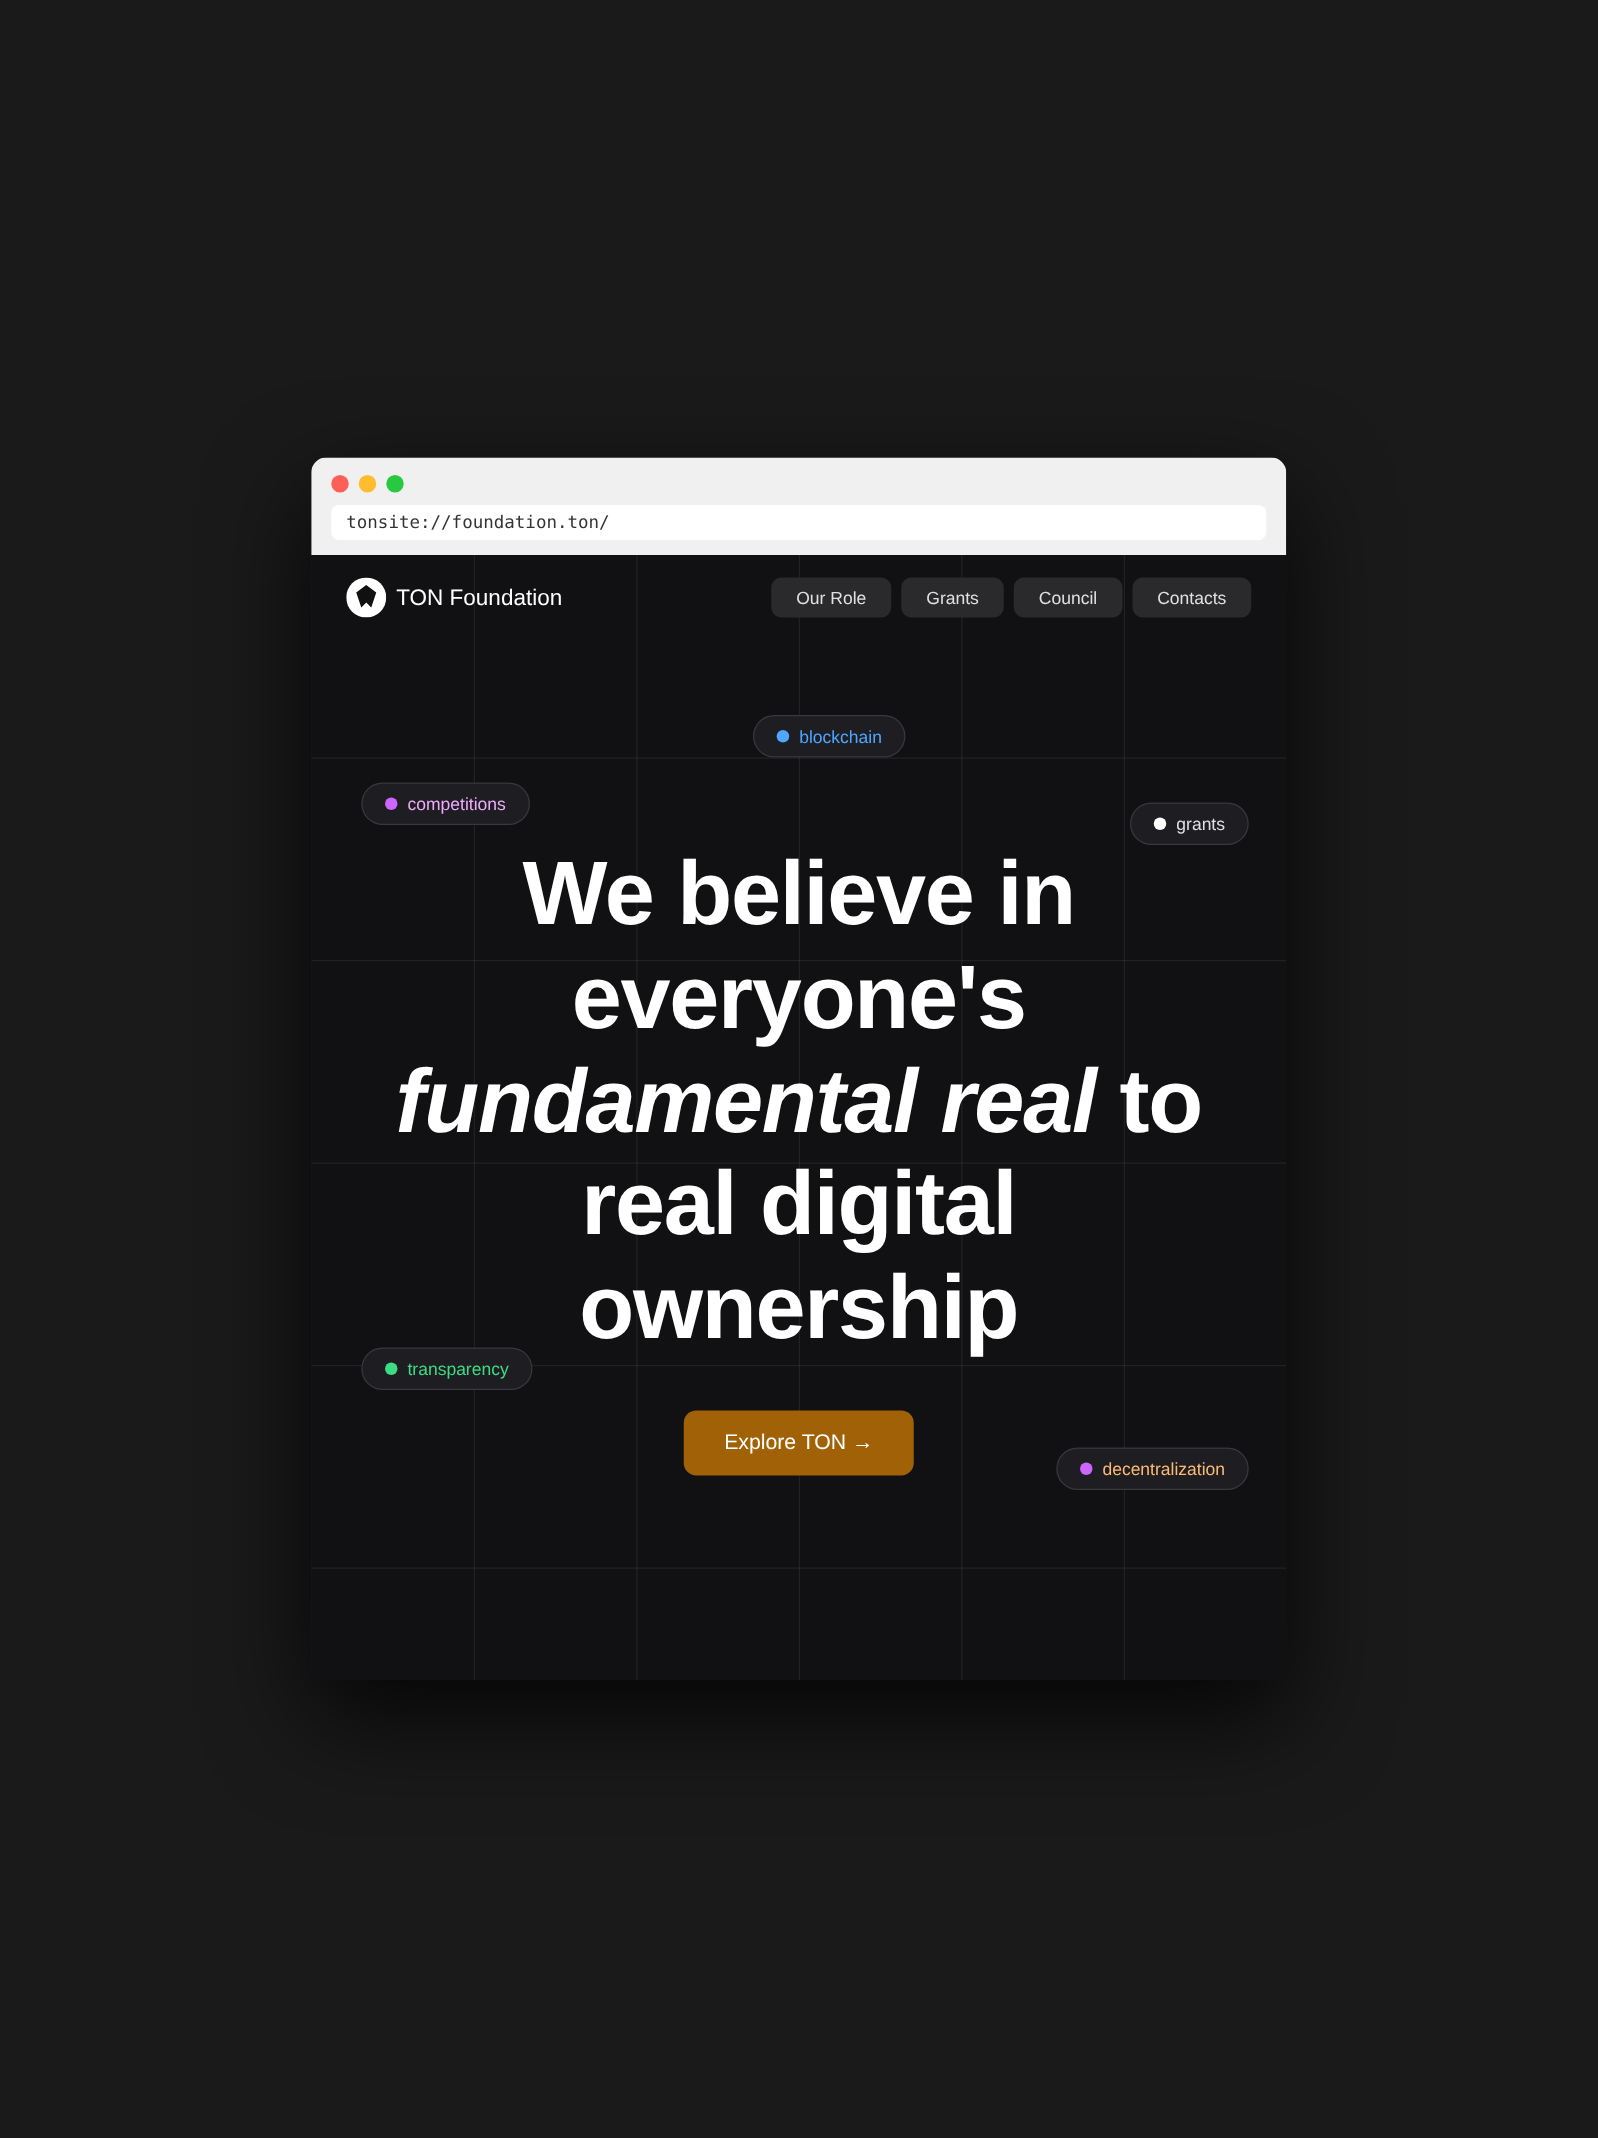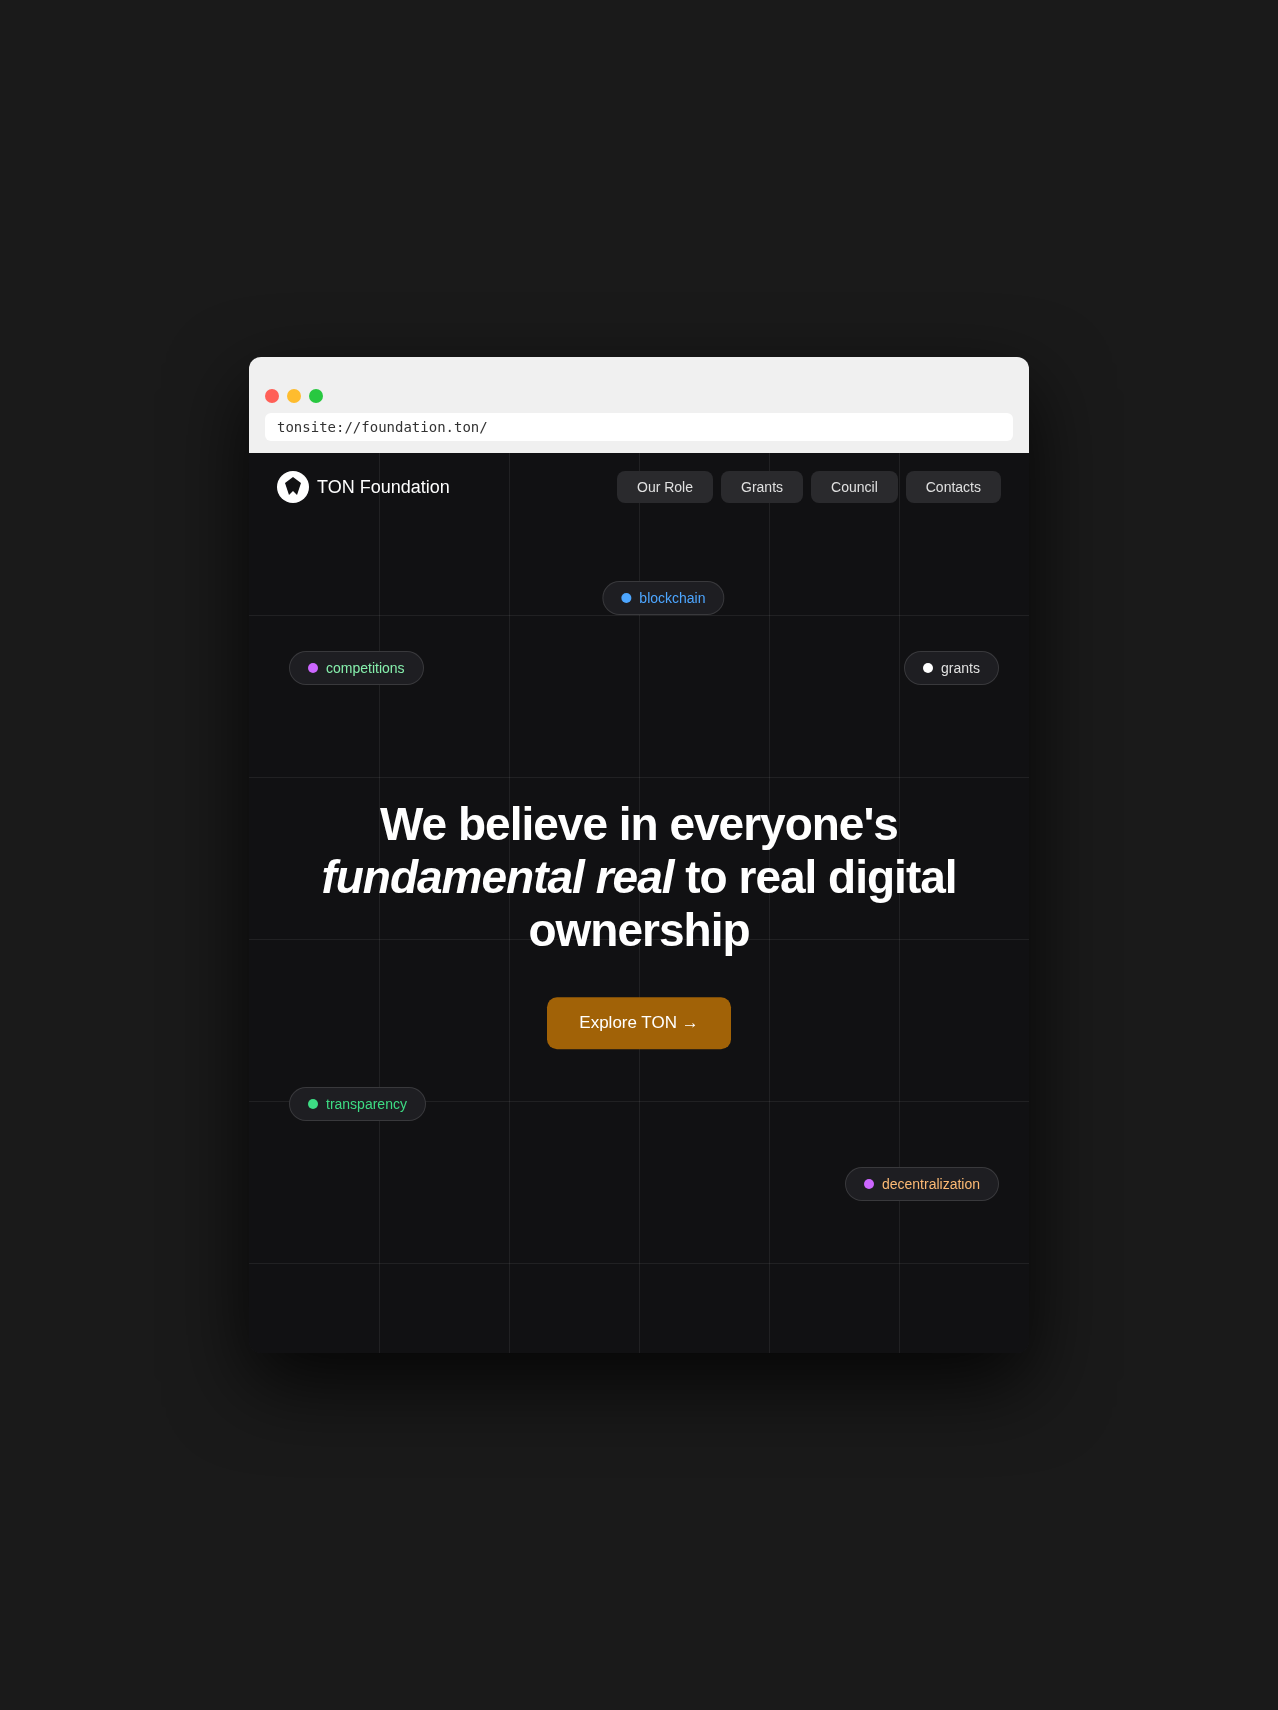--- a/index.html
+++ b/index.html
@@ -20,21 +20,21 @@
     .browser-window {
       width: 780px;
       border-radius: 12px;
       overflow: hidden;
       box-shadow: 0 30px 80px rgba(0,0,0,0.8);
       background: #1c1c1e;
     }
 
     .browser-chrome {
       background: #f0f0f0;
-      padding: 32px 16px 12px;
+      padding: 14px 16px 12px;
     }
 
     .traffic-lights {
       display: flex;
       gap: 8px;
       margin-bottom: 10px;
     }
 
     .traffic-light {
       width: 14px;
@@ -174,23 +174,23 @@
     }
 
     .tag-blockchain {
       top: 60px;
       left: 50%;
       transform: translateX(-30%);
       color: #4da6ff;
     }
 
     .tag-competitions {
-      top: 130px;
+      top: 114px;
       left: 40px;
-      color: #86efac;
+      color: #f0abfc;
     }
 
     .tag-grants {
       top: 130px;
       right: 30px;
     }
 
     .tag-transparency {
       bottom: 180px;
       left: 40px;
@@ -208,21 +208,21 @@
       position: absolute;
       top: 50%;
       left: 50%;
       transform: translate(-50%, -45%);
       width: 90%;
       text-align: center;
       z-index: 5;
     }
 
     .headline {
-      font-size: 46px;
+      font-size: 72px;
       font-weight: 800;
       color: white;
       line-height: 1.15;
       letter-spacing: -1px;
     }
 
     .headline em {
       font-style: italic;
       font-weight: 800;
     }

